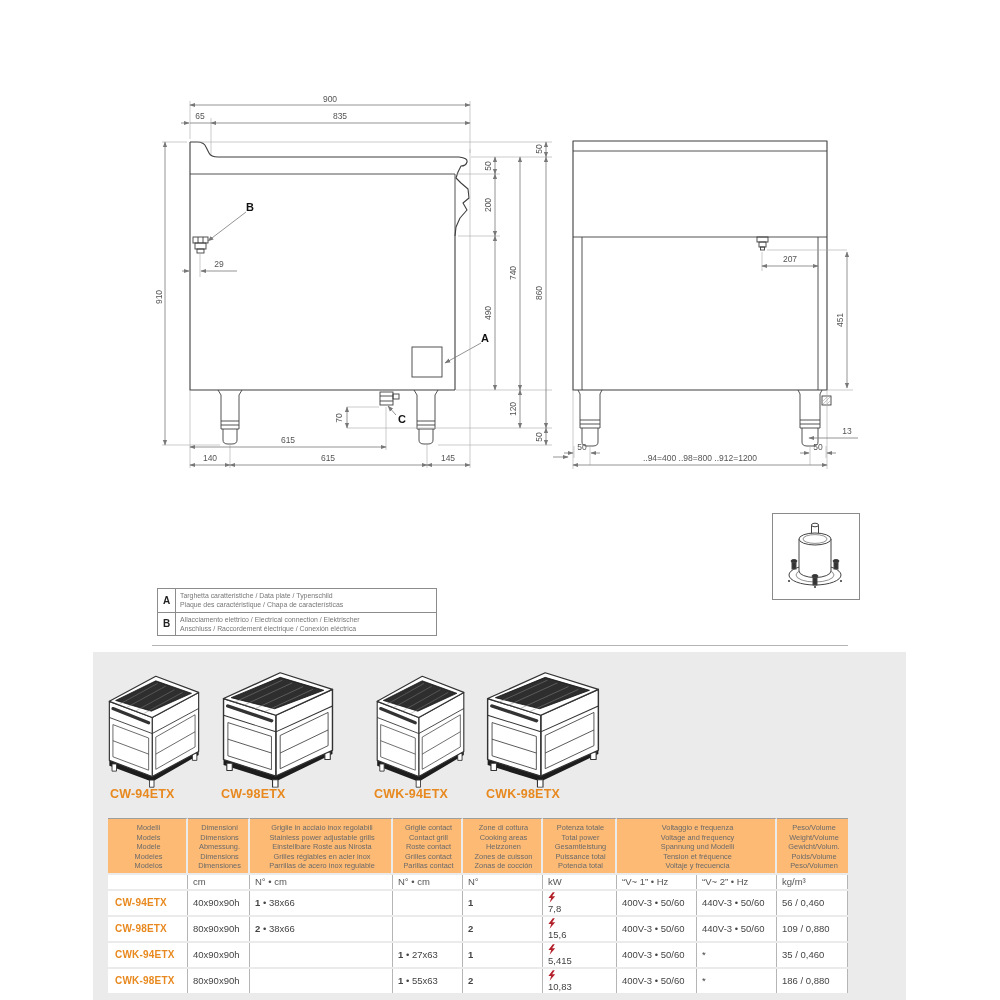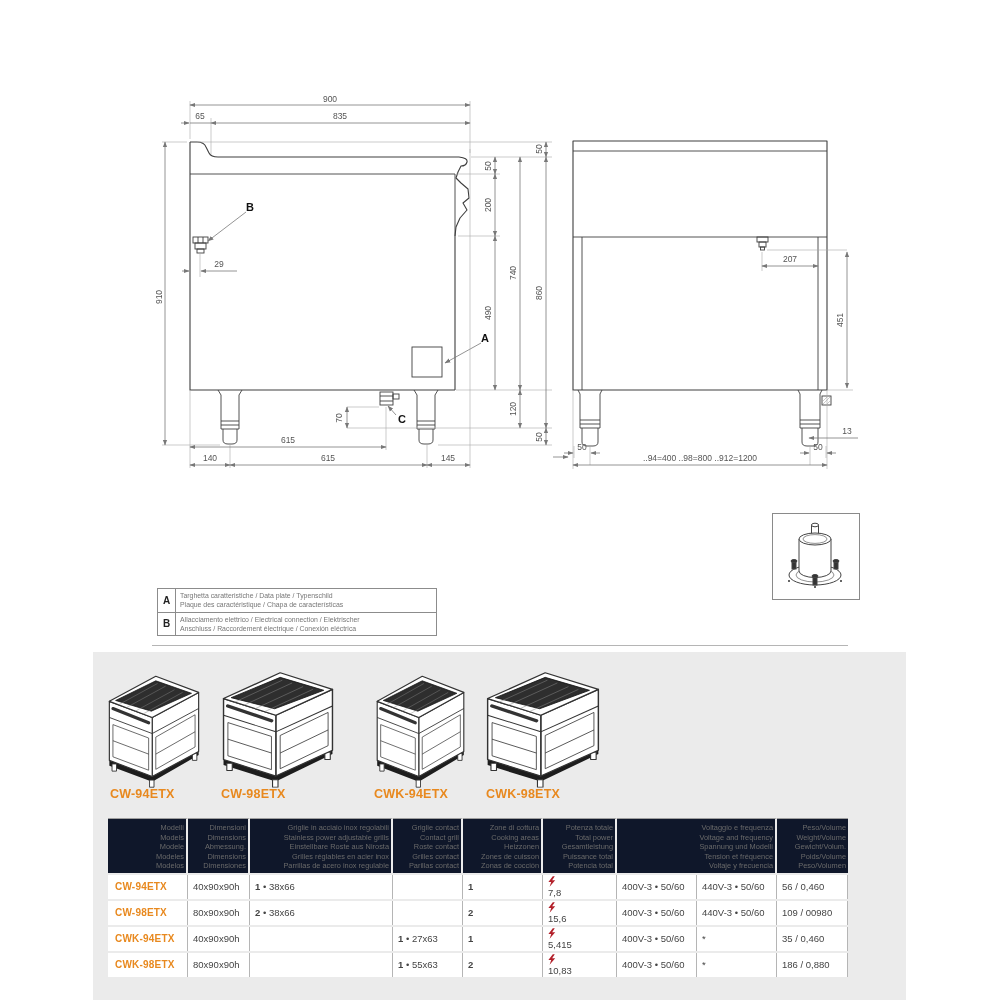--- a/index.html
+++ b/index.html
@@ -23,22 +23,22 @@
   .lg-text{flex:1;padding:2px 4px;font-size:6.9px;line-height:9.3px;color:#777;white-space:pre-line;}
   #divider{left:152px;top:645px;width:696px;height:1px;background:#b5b5b5;}
   #detail-box{left:772px;top:513px;width:86px;height:85px;border:1px solid #8a8a8a;background:#fff;}
   
   #band{left:93px;top:652px;width:813px;height:348px;background:#ebebeb;}
   .thumb{position:absolute;}
   .model-label{position:absolute;font-size:12.5px;font-weight:bold;color:#e8891f;letter-spacing:0.2px;}
   
   #spec-table{position:absolute;left:108px;top:816px;width:740px;border-collapse:separate;
               border-spacing:0 2px;table-layout:fixed;}
-  #spec-table th{background:#0f172a;color:#6a6a6a;font-weight:normal;font-size:7.4px;line-height:9.5px;
-              text-align:right;vertical-align:top;padding:4px 2px 2px 5px;white-space:pre-line;
+  #spec-table th{background:#fdba74;color:#6a6a6a;font-weight:normal;font-size:7.4px;line-height:9.5px;
+              text-align:center;vertical-align:top;padding:4px 2px 2px 5px;white-space:pre-line;
               border-right:2px solid #ebebeb;border-top:1px solid #9e9e9e;height:47px;overflow:hidden;}
   #spec-table th:last-child{border-right:none;}
   #spec-table td{background:#fff;font-size:9.5px;color:#444;padding:1px 2px 1px 5px;height:12px;
               border-right:1px solid #b5b5b5;white-space:nowrap;overflow:hidden;}
   #spec-table .c-model{color:#e8891f;font-weight:bold;font-size:10px;letter-spacing:0.2px;padding-left:7px;}
   #spec-table .c-power svg{width:8px;height:11px;margin-right:4px;vertical-align:-1px;}
   #spec-table .units td{color:#555;}
 </style>
 </head>
 <body>
@@ -311,20 +311,31 @@
 Voltage and frequency
 Spannung und Modelli
 Tension et fréquence
 Voltaje y frecuencia</th>
         <th>Peso/Volume
 Weight/Volume
 Gewicht/Volum.
 Poids/Volume
 Peso/Volumen</th>
       </tr>
+      <tr class="units">
+        <td></td>
+        <td>cm</td>
+        <td>N° • cm</td>
+        <td>N° • cm</td>
+        <td>N°</td>
+        <td>kW</td>
+        <td>“V~ 1” • Hz</td>
+        <td>“V~ 2” • Hz</td>
+        <td>kg/m³</td>
+      </tr>
     </thead>
     <tbody>
         <tr>
           <td class="c-model">CW-94ETX</td>
           <td>40x90x90h</td>
           <td><b>1</b> • 38x66</td>
           <td></td>
           <td><b>1</b></td>
           <td class="c-power"><svg viewBox="0 0 10 13">
               <path d="M6,0 L0.5,7 L4,7 L2,13 L9,5 L5.2,5 L8.5,0 Z" fill="#b3202a"></path>
@@ -337,21 +348,21 @@
           <td class="c-model">CW-98ETX</td>
           <td>80x90x90h</td>
           <td><b>2</b> • 38x66</td>
           <td></td>
           <td><b>2</b></td>
           <td class="c-power"><svg viewBox="0 0 10 13">
               <path d="M6,0 L0.5,7 L4,7 L2,13 L9,5 L5.2,5 L8.5,0 Z" fill="#b3202a"></path>
             </svg>15,6</td>
           <td>400V-3 • 50/60</td>
           <td>440V-3 • 50/60</td>
-          <td>109 / 00980</td>
+          <td>109 / 0,880</td>
         </tr>
         <tr>
           <td class="c-model">CWK-94ETX</td>
           <td>40x90x90h</td>
           <td></td>
           <td><b>1</b> • 27x63</td>
           <td><b>1</b></td>
           <td class="c-power"><svg viewBox="0 0 10 13">
               <path d="M6,0 L0.5,7 L4,7 L2,13 L9,5 L5.2,5 L8.5,0 Z" fill="#b3202a"></path>
             </svg>5,415</td>

